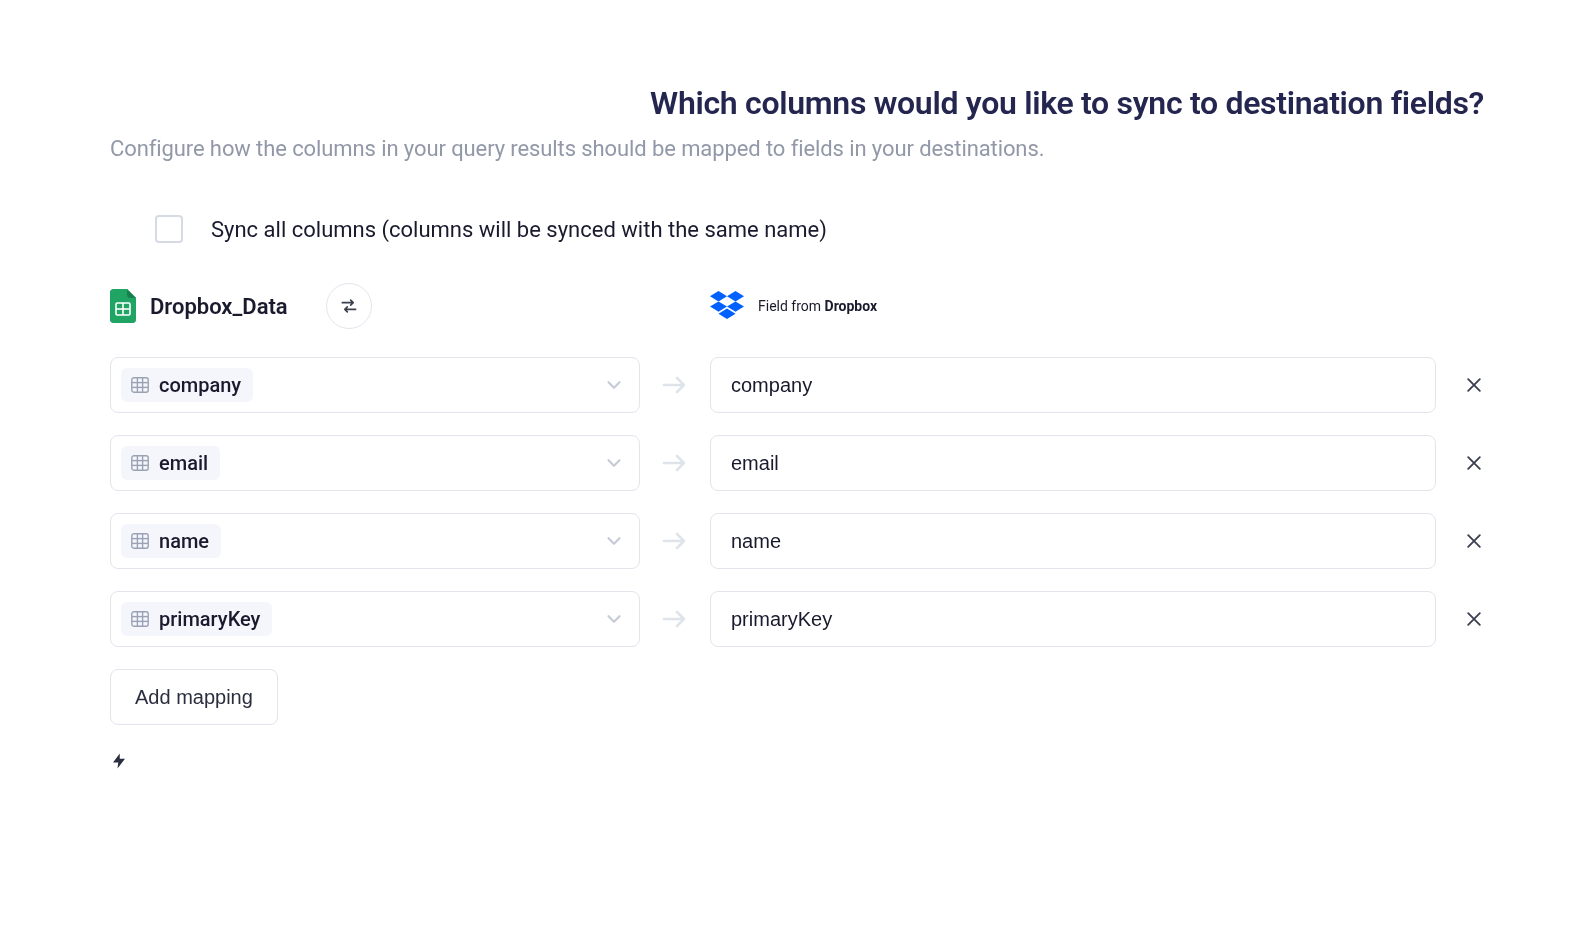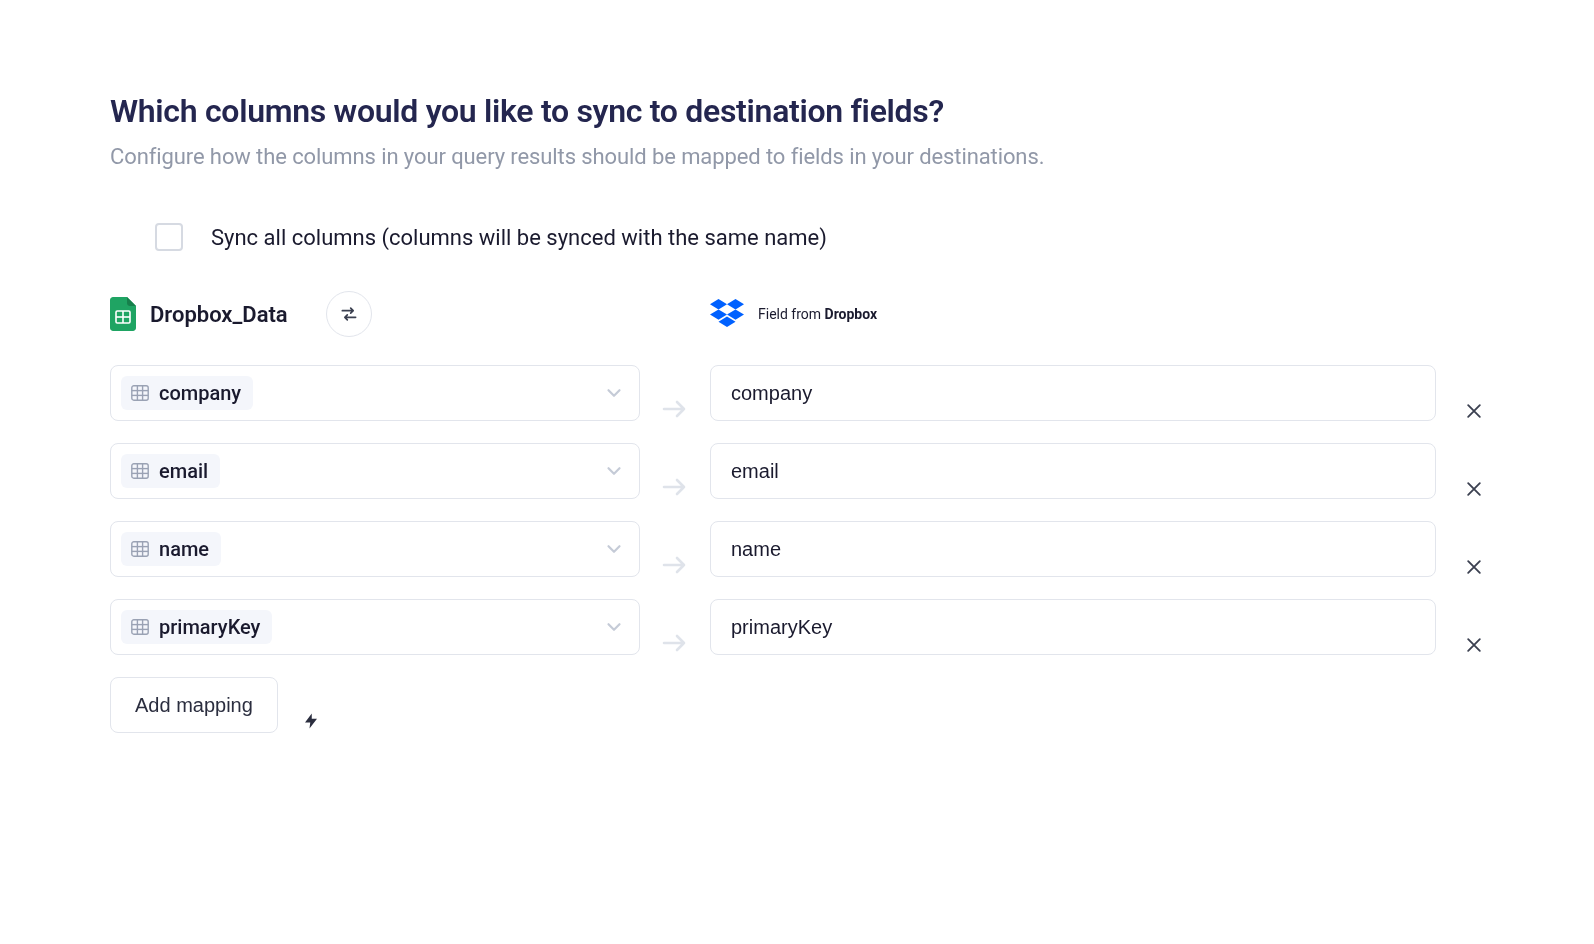--- a/index.html
+++ b/index.html
@@ -11,22 +11,23 @@
     color: #1a1a2e;
   }
   .page {
     padding: 84px 110px 40px 110px;
     max-width: 1594px;
   }
   .page-title {
     font-size: 32px;
     font-weight: 600;
     color: #24264f;
-    margin: 8px 0 14px 0;
+    margin: 0 0 14px 0;
     letter-spacing: -0.3px;
+    text-align: right;
   }
   .page-subtitle {
     font-size: 22px;
     font-weight: 400;
     color: #9198a8;
     margin: 0 0 54px 0;
     letter-spacing: -0.1px;
   }
 
   .sync-all-row {
@@ -87,21 +88,21 @@
     display: inline-flex;
     align-items: center;
     justify-content: center;
     cursor: pointer;
   }
 
   
   .mapping-rows {}
   .mapping-row {
     display: flex;
-    align-items: flex-end;
+    align-items: center;
     margin-bottom: 22px;
   }
 
   .select-box {
     width: 530px;
     height: 56px;
     border: 1px solid #e2e5ec;
     border-radius: 8px;
     background: #fff;
     display: flex;
@@ -150,23 +151,24 @@
     width: 48px;
     display: flex;
     align-items: center;
     justify-content: flex-end;
     cursor: pointer;
     color: #3b4050;
   }
 
   .footer-row {
     display: flex;
-    align-items: flex-end;
+    align-items: flex-start;
     gap: 24px;
     margin-top: 10px;
+    flex-direction: column;
   }
   .add-mapping-btn {
     height: 56px;
     padding: 0 24px;
     border: 1px solid #e2e5ec;
     border-radius: 8px;
     background: #fff;
     font-size: 20px;
     font-weight: 500;
     color: #2b2e3f;

